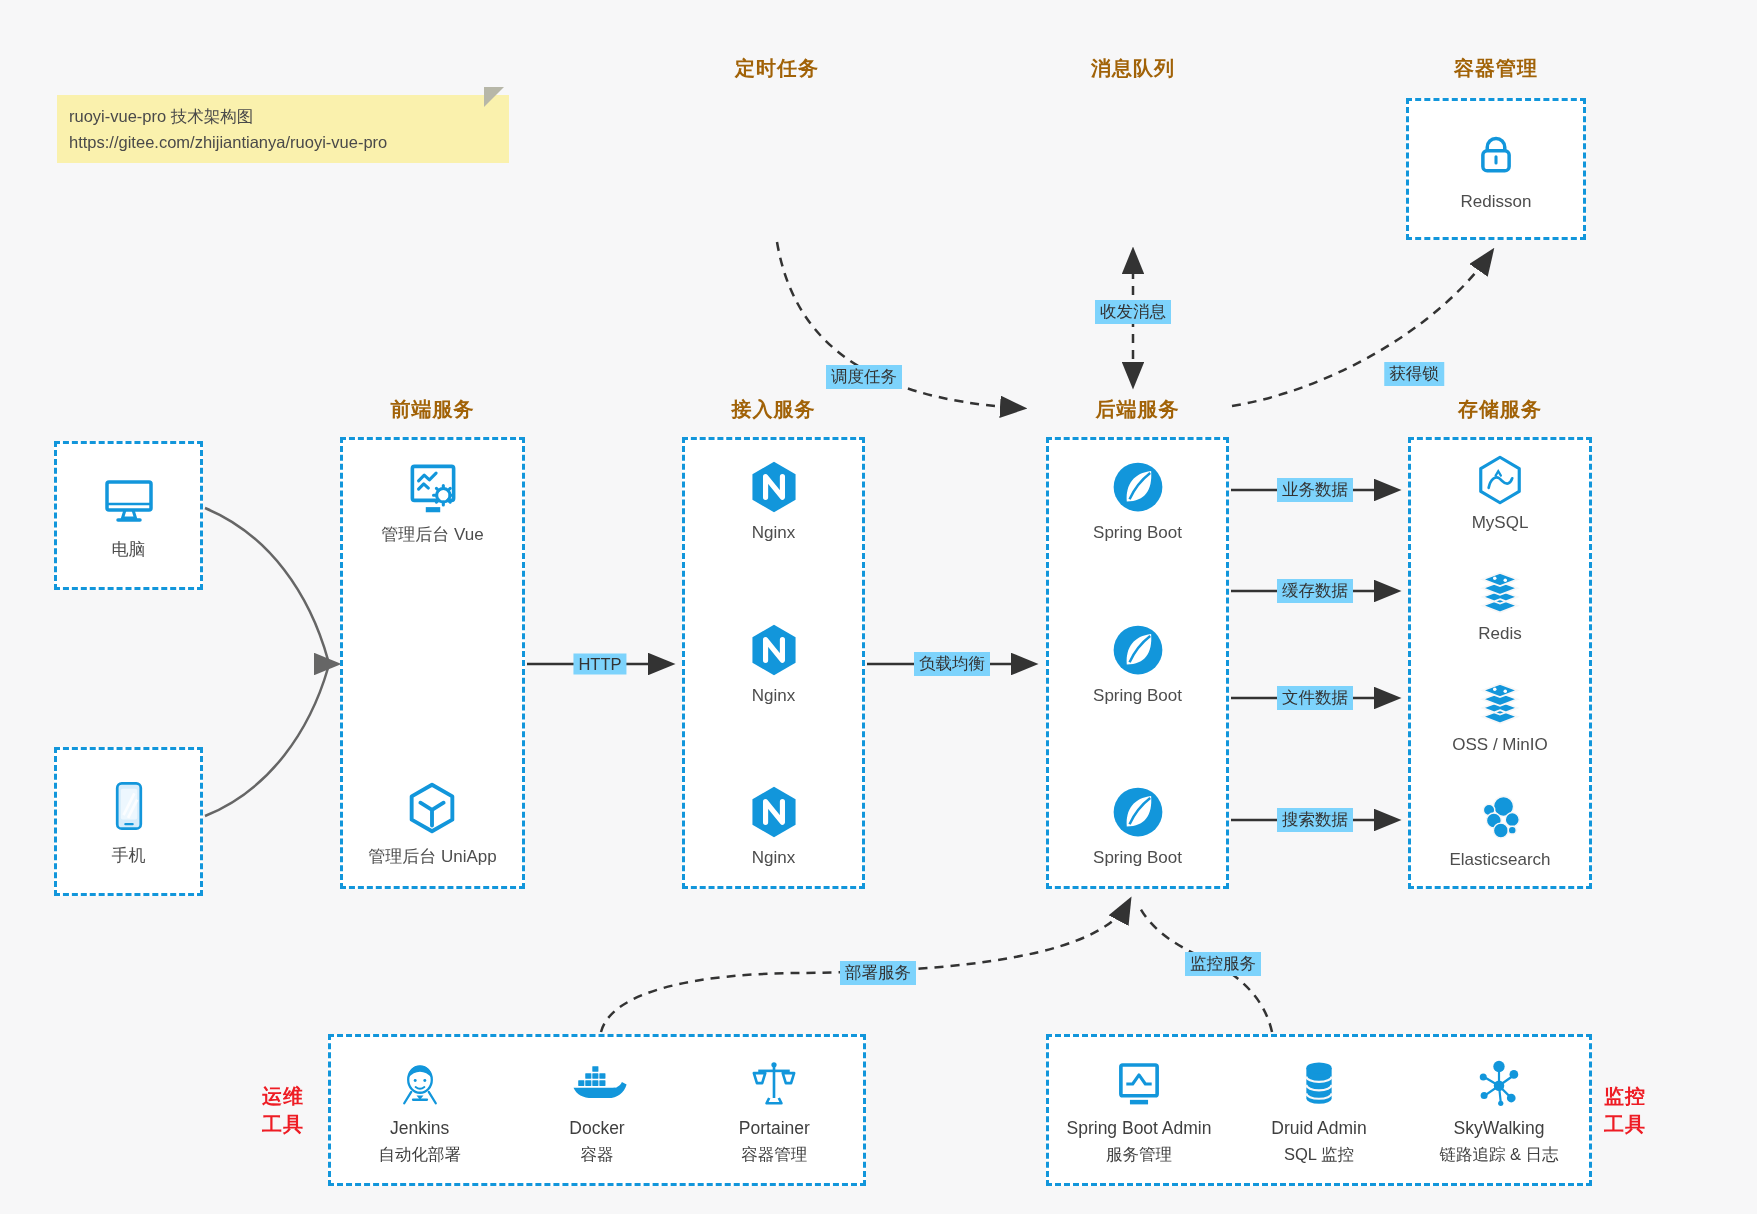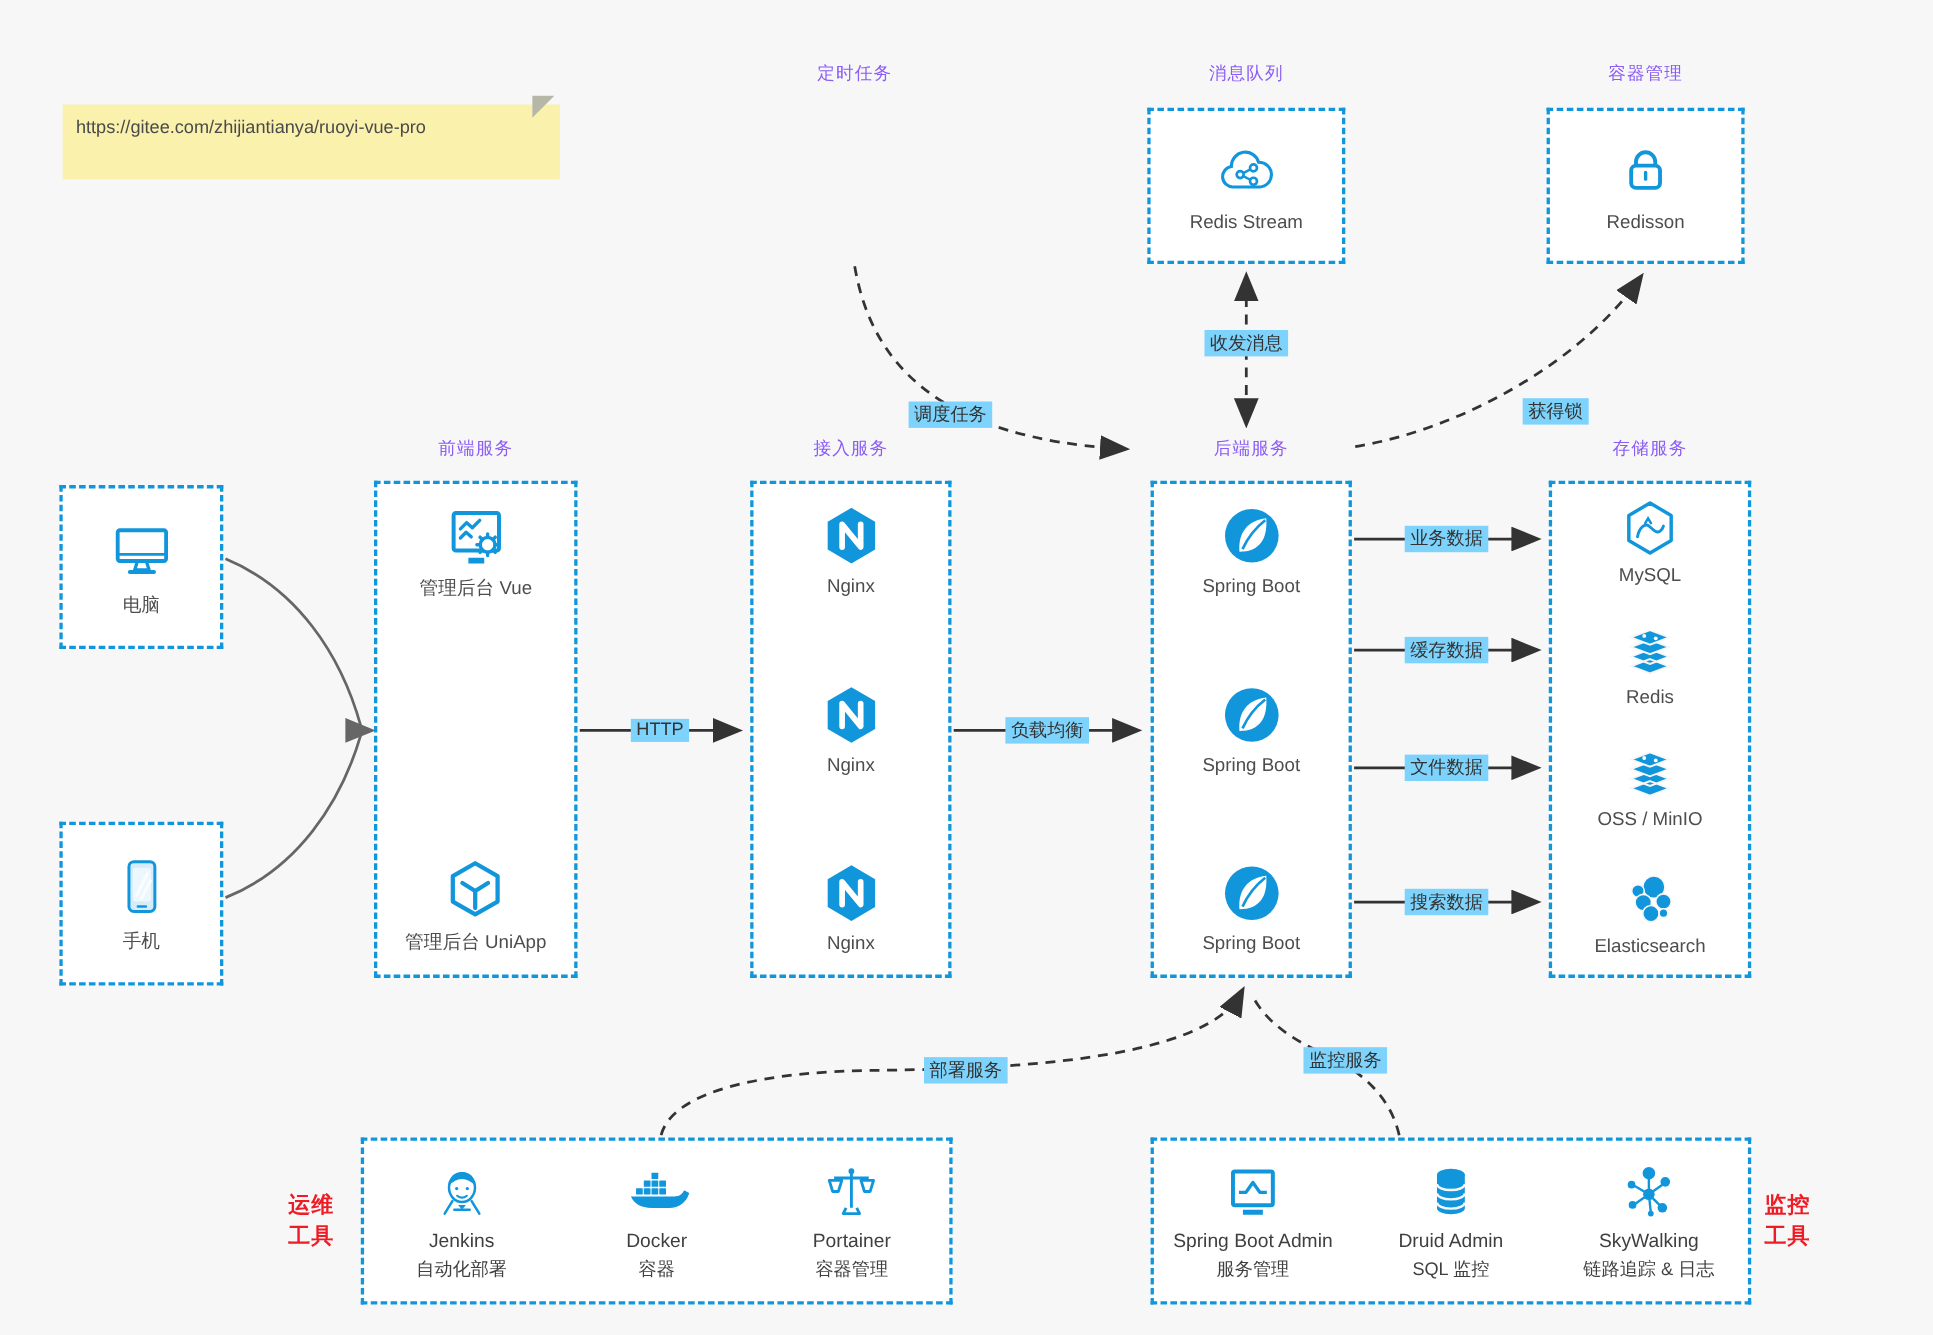--- a/index.html
+++ b/index.html
@@ -10,21 +10,21 @@
 
   
   .note{position:absolute;left:57px;top:95px;width:452px;height:68px;background:#faf1ad;
         padding:8px 0 0 12px;box-sizing:border-box;font-size:16.5px;line-height:26px;color:#4a4a4a;}
   .note .fold{position:absolute;top:-8px;right:5px;width:0;height:0;
         border-left:20px solid #b7b7a8;border-bottom:20px solid transparent;}
 
   
   .dbox{border:3px dashed #1296db;background:#fff;box-sizing:border-box;}
 
-  .gtitle{color:#8b5cf6;font-weight:normal;font-size:16px;letter-spacing:1px;text-align:center;line-height:26px;}
+  .gtitle{color:#a16207;font-weight:bold;font-size:20px;letter-spacing:1px;text-align:center;line-height:26px;}
 
   
   .tgroup{position:absolute;width:180px;top:55px;}
   .tgroup .dbox{margin-top:17px;height:142px;display:flex;flex-direction:column;
                 align-items:center;justify-content:center;gap:9px;}
   .ilabel{font-size:17px;color:#4d4d4d;white-space:nowrap;}
 
   
   .client{position:absolute;left:54px;width:149px;height:149px;display:flex;flex-direction:column;
           align-items:center;justify-content:center;gap:8px;}
@@ -80,39 +80,30 @@
       <path d="M 777 242 C 792 330, 852 398, 1020 408" marker-end="url(#ah)"></path>
       <path d="M 1133 254 L 1133 382" marker-start="url(#ah)" marker-end="url(#ah)"></path>
       <path d="M 1232 406 C 1330 390, 1438 328, 1490 254" marker-end="url(#ah)"></path>
       <path d="M 601 1032 C 612 990, 700 974, 795 973 C 910 972, 1095 965, 1128 903" marker-end="url(#ah)"></path>
       <path d="M 1272 1032 C 1264 996, 1236 972, 1200 956 C 1170 943, 1148 925, 1138 904"></path>
     </g>
   </svg>
 
   <div class="note">
     <span class="fold"></span>
+    <div>ruoyi-vue-pro 技术架构图</div>
     <div>https://gitee.com/zhijiantianya/ruoyi-vue-pro</div>
   </div>
 
   <div class="tgroup" style="left:687px">
     <div class="gtitle">定时任务</div>
   </div>
 
   <div class="tgroup" style="left:1043px">
     <div class="gtitle">消息队列</div>
-    <div class="dbox">
-      <svg width="60" height="56" viewBox="0 0 64 60">
-        <path d="M19 46 a10 10 0 0 1 -1.5 -19.9 A13.5 13.5 0 0 1 44 22 A10.8 10.8 0 0 1 45 46 Z" fill="#fff" stroke="#1296db" stroke-width="3"></path>
-        <circle cx="26" cy="34" r="3.4" fill="none" stroke="#1296db" stroke-width="2.6"></circle>
-        <circle cx="39" cy="27.5" r="3.4" fill="none" stroke="#1296db" stroke-width="2.6"></circle>
-        <circle cx="39" cy="40.5" r="3.4" fill="none" stroke="#1296db" stroke-width="2.6"></circle>
-        <path d="M29 32.5 L36 29 M29 35.5 L36 39" stroke="#1296db" stroke-width="2.4"></path>
-      </svg>
-      <div class="ilabel">Redis Stream</div>
-    </div>
   </div>
 
   <div class="tgroup" style="left:1406px">
     <div class="gtitle">容器管理</div>
     <div class="dbox">
       <svg width="56" height="56" viewBox="0 0 64 64">
         <path d="M22 27 v-4 a10 10 0 0 1 20 0 v4" fill="none" stroke="#1296db" stroke-width="4"></path>
         <rect x="17" y="27" width="30" height="23" rx="5" fill="none" stroke="#1296db" stroke-width="4"></rect>
         <path d="M32 34 v7" stroke="#1296db" stroke-width="3.5" stroke-linecap="round"></path>
       </svg>

